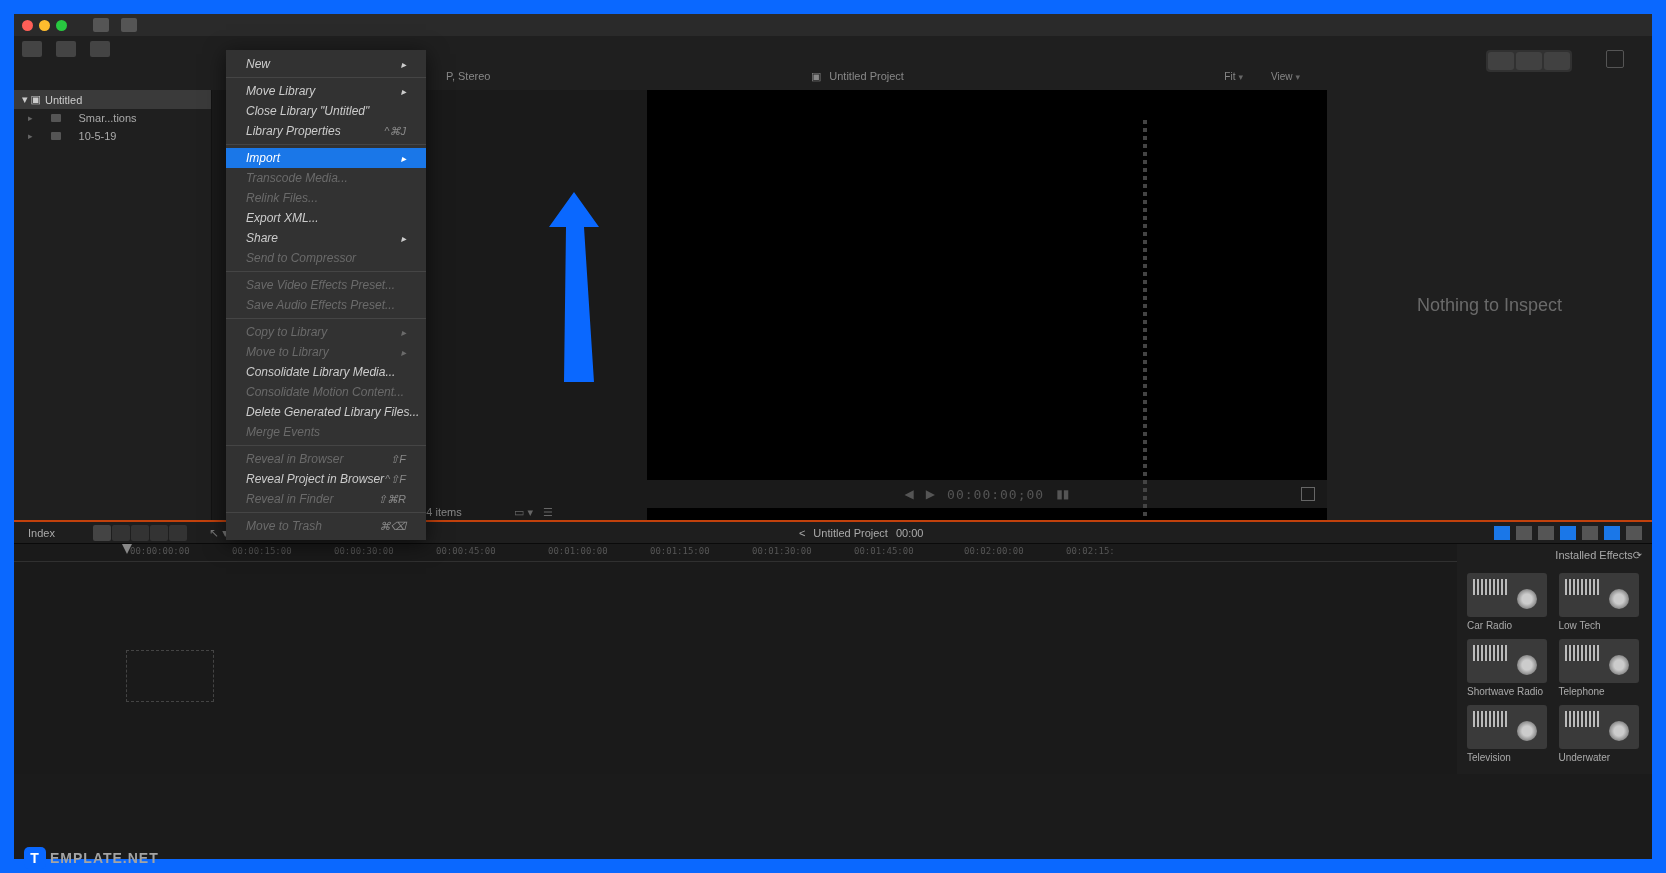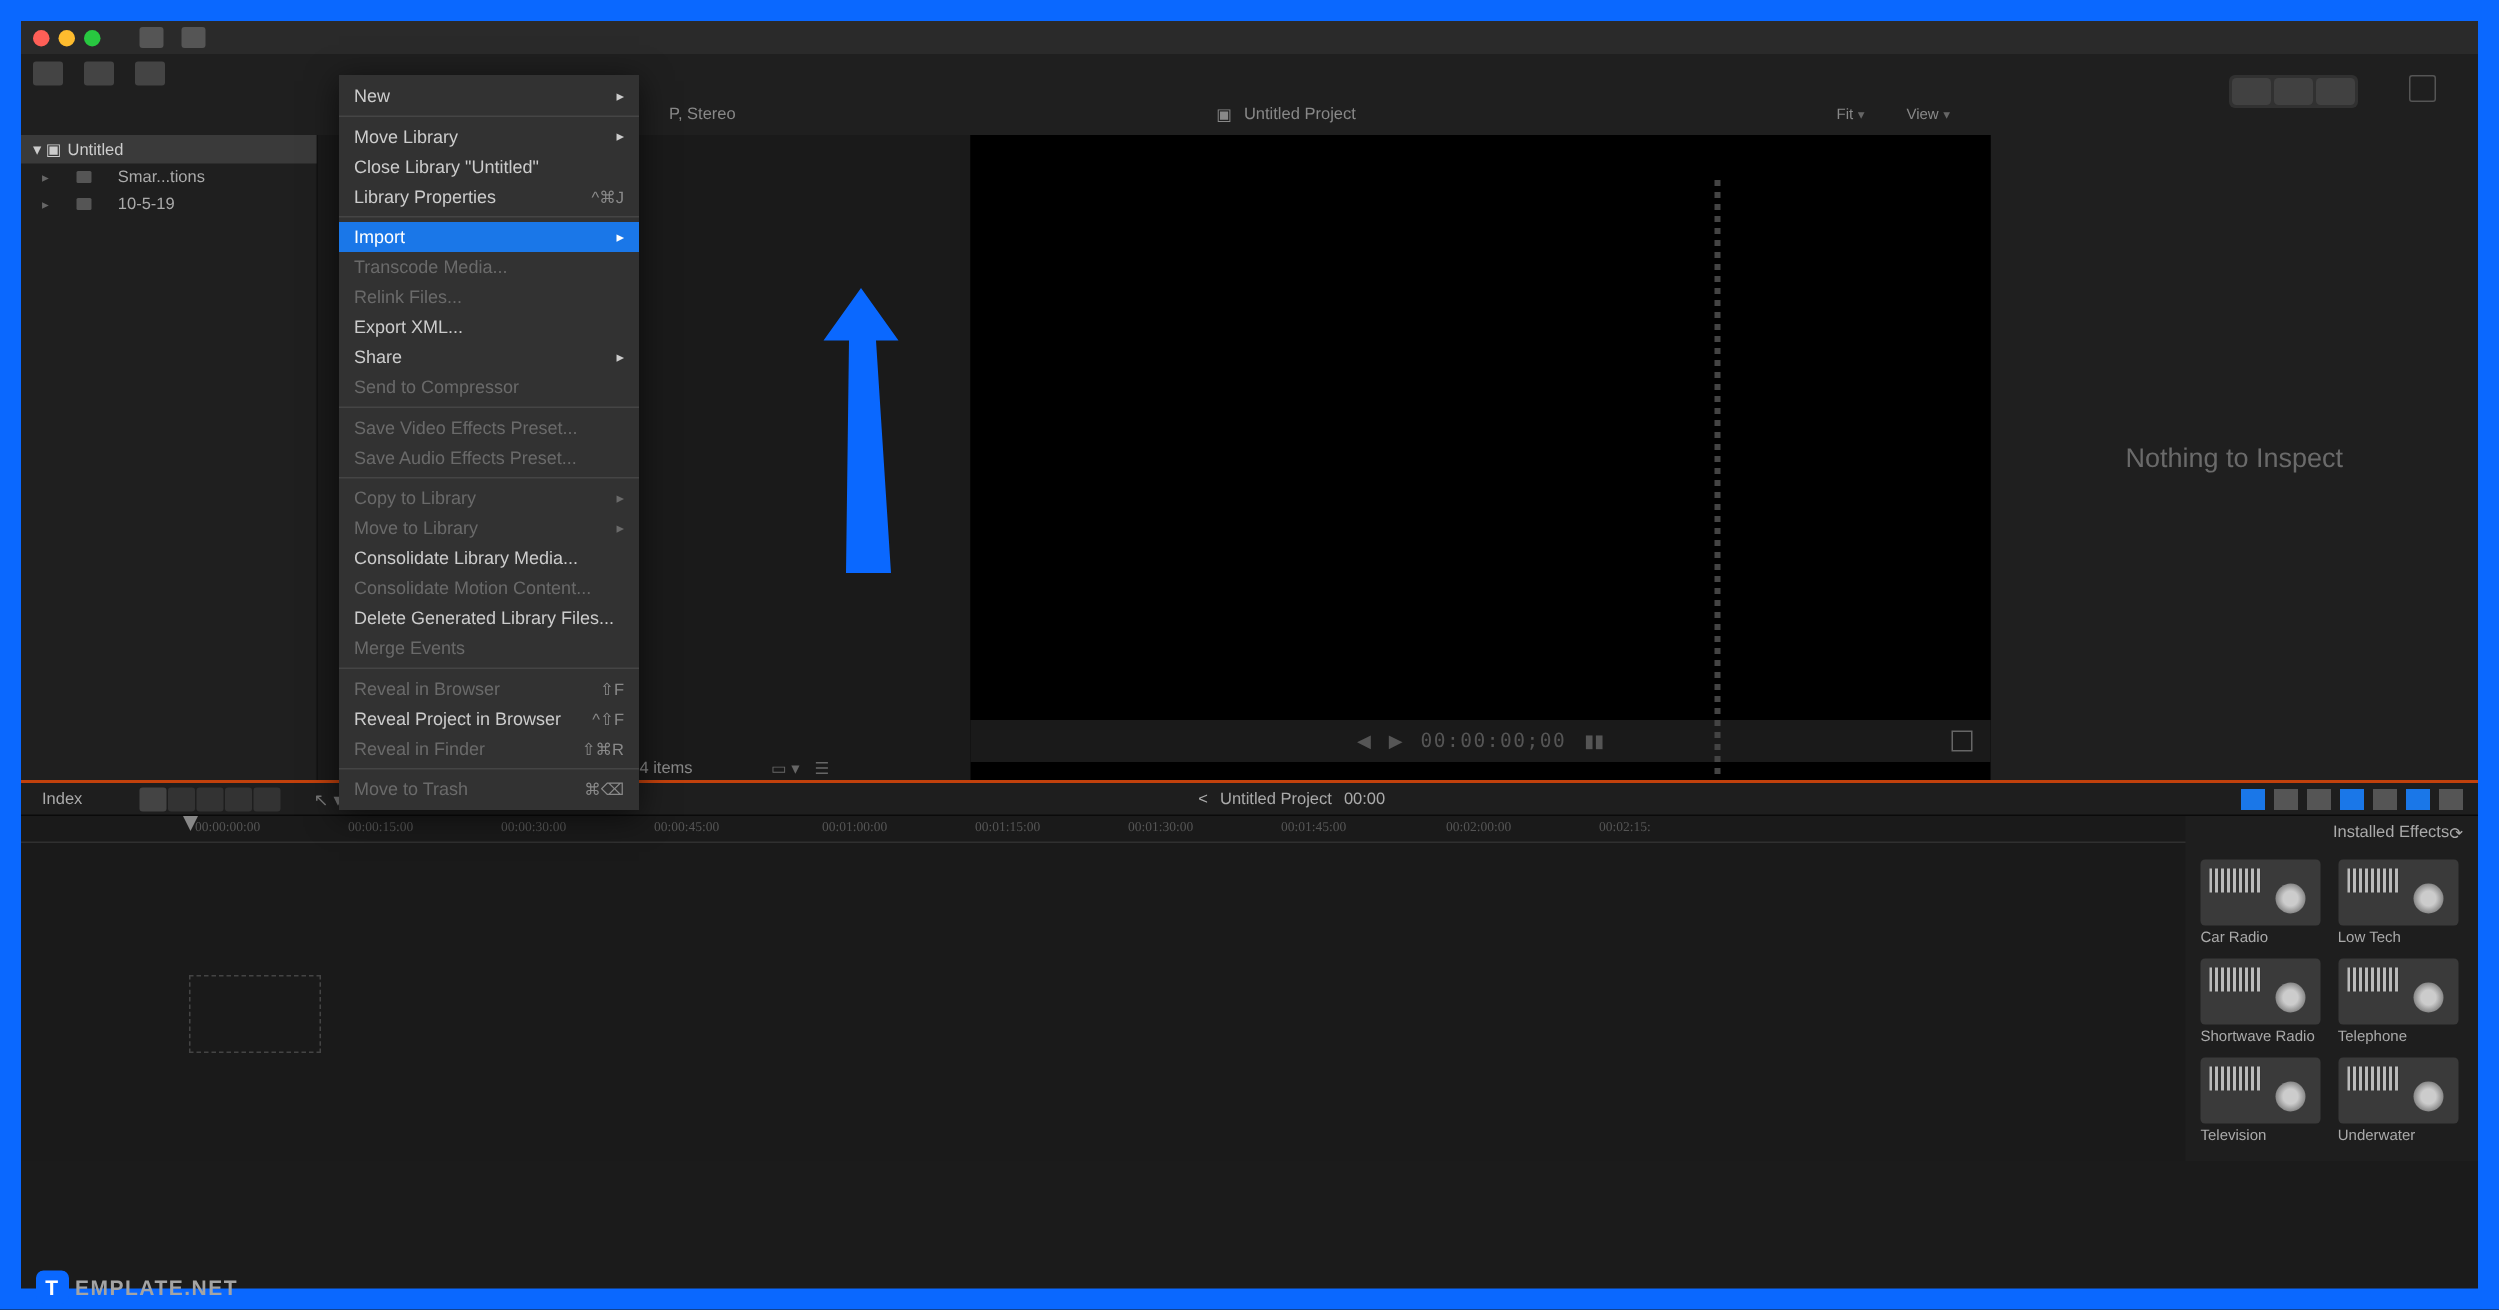--- a/index.html
+++ b/index.html
@@ -23,21 +23,21 @@
 .top-icons .ti { width: 20px; height: 16px; background: #444; border-radius: 2px; }
 
 .upper { display: flex; height: 430px; }
 .sidebar { width: 198px; background: #1f1f1f; border-right: 1px solid #121212; }
 .sidebar-header { background: #3a3a3a; color: #ccc; padding: 3px 8px; font-size: 11px; display: flex; align-items: center; gap: 4px; }
 .sidebar-item { padding: 3px 14px; color: #aaa; font-size: 11px; display: flex; align-items: center; gap: 18px; }
 .sidebar-item::before { content: "▸"; font-size: 9px; color: #666; }
 .sidebar-item .mini-icon { width: 10px; height: 8px; background: #555; border-radius: 1px; }
 
 .menu { position: absolute; top: 36px; left: 212px; width: 200px; background: #323232; box-shadow: 0 4px 20px rgba(0,0,0,0.6); z-index: 100; padding: 4px 0; }
-.menu-item { padding: 3px 10px; color: #ccc; font-size: 12px; display: flex; justify-content: space-between; align-items: center; white-space: nowrap; }
+.menu-item { padding: 3px 20px; color: #ccc; font-size: 12px; display: flex; justify-content: space-between; align-items: center; white-space: nowrap; font-style: italic; }
 .menu-item.disabled { color: #6a6a6a; }
 .menu-item.highlighted { background: #1a77e8; color: #fff; }
 .menu-sep { height: 1px; background: #454545; margin: 3px 0; }
 .menu-arrow { font-size: 10px; }
 .menu-shortcut { color: #8a8a8a; font-size: 11px; }
 
 .submenu { position: absolute; top: 117px; left: 412px; width: 200px; background: #323232; box-shadow: 0 4px 20px rgba(0,0,0,0.6); z-index: 100; padding: 4px 0; border: 3px solid #0a68ff; border-radius: 4px; }
 
 .browser-area { flex: 1; background: #1a1a1a; display: flex; flex-direction: column; }
 .thumb { position: absolute; top: 446px; left: 212px; width: 140px; height: 38px; background: linear-gradient(180deg,#2a5080 0%,#4a7aa0 100%); opacity: 0.7; }
@@ -63,21 +63,21 @@
 .mid-left { display: flex; gap: 1px; }
 .mid-icon { width: 18px; height: 16px; background: #333; border-radius: 2px; }
 .mid-icon.sel { background: #444; }
 .index-label { color: #aaa; font-size: 11px; margin-left: 4px; }
 .mid-center { flex: 1; display: flex; align-items: center; justify-content: center; gap: 8px; color: #aaa; font-size: 11px; }
 .mid-right { display: flex; gap: 6px; }
 
 .bottom { display: flex; height: 230px; }
 .timeline { flex: 1; background: #1a1a1a; }
 .ruler { height: 18px; border-bottom: 1px solid #303030; position: relative; color: #555; font-family: monospace; font-size: 9px; }
-.tick { position: absolute; top: 2px; font-family: Liberation Serif, serif; }
+.tick { position: absolute; top: 2px; }
 .playhead { position: absolute; top: 0; left: 108px; width: 10px; height: 10px; background: #888; clip-path: polygon(0 0,100% 0,50% 100%); }
 .tl-body { height: 180px; position: relative; }
 .dashed-box { position: absolute; top: 88px; left: 112px; width: 88px; height: 52px; border: 1px dashed #444; }
 
 .effects-panel { width: 130px; background: #242424; display: flex; flex-direction: column; }
 .fx-header { padding: 4px 8px; color: #999; font-size: 11px; }
 .fx-cat { padding: 3px 8px; color: #888; font-size: 11px; }
 .fx-cat.group { color: #6a6a6a; font-size: 10px; text-transform: uppercase; }
 .fx-cat.sel { background: #3a3a3a; }
 

